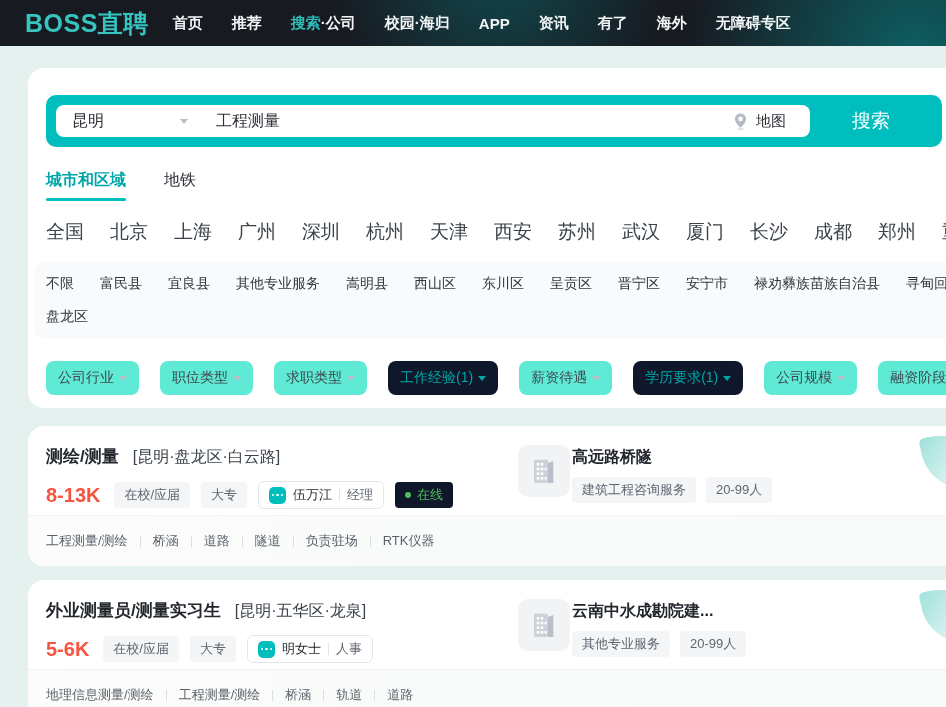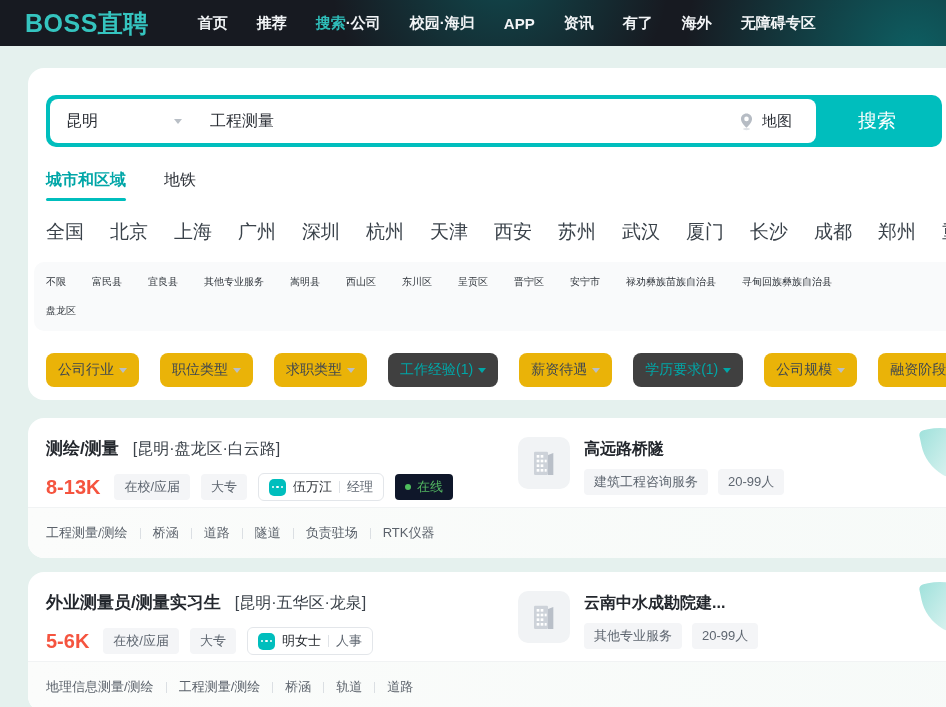--- a/index.html
+++ b/index.html
@@ -9,55 +9,54 @@
     background:#e5f1ee;
     color:#23272d;
   }
   
   .nav {
     height:46px; display:flex; align-items:center; padding-left:25px;
     background:
       radial-gradient(circle 170px at 500px -30px, rgba(0,190,189,.28), transparent),
       radial-gradient(circle 230px at 915px 55px, rgba(0,190,189,.42), transparent),
       #171a21;
-    gap: 25px;
   }
   .logo { color:#35c4bf; font-size:25px; font-weight:800; letter-spacing:.5px; margin-right:24px; cursor:pointer; }
   .nav-items { display:flex; align-items:center; }
   .nav-items a { color:#f2f4f6; font-size:15px; font-weight:600; margin-right:29px; text-decoration:none; cursor:pointer; white-space:nowrap; }
   .nav-hl { color:#2fbcb8; }
   
   .page { padding:22px 0 0 28px; }
   .panel { width:1040px; background:#fff; border-radius:16px; padding:27px 0 13px 18px; }
   
-  .search-bar { width:896px; height:52px; background:#00bebd; border-radius:10px; display:flex; padding:4px; }
+  .search-bar { width:896px; height:52px; background:#00bebd; border-radius:10px; display:flex; padding:10px; }
   .search-white { flex:1; background:#fff; border-radius:8px; display:flex; align-items:center; }
   .city-select { width:146px; display:flex; align-items:center; justify-content:space-between; padding:0 14px 0 16px; cursor:pointer; }
   .city-select span { font-size:16px; font-weight:500; color:#2b2f36; }
   .caret-down { width:0; height:0; border-left:4px solid transparent; border-right:4px solid transparent; border-top:5px solid #b9bfc6; }
   .query { flex:1; border:none; outline:none; font-size:16px; font-weight:500; color:#2b2f36; padding-left:14px; background:transparent; font-family:inherit; }
   .map-btn { display:flex; align-items:center; gap:6px; margin-right:24px; cursor:pointer; font-size:15px; color:#2b2f36; }
   .search-btn { width:122px; border:none; background:transparent; color:#fff; font-size:19px; font-weight:500; cursor:pointer; font-family:inherit; }
   
   .tabs { margin-top:23px; display:flex; gap:38px; }
   .tab { font-size:16px; font-weight:500; color:#2b2f36; cursor:pointer; }
   .tab.active { color:#00a6a7; font-weight:600; }
   .tab.active::after { content:""; display:block; height:3px; border-radius:2px; background:#00bebd; margin-top:7px; }
   
   .city-row { margin-top:18px; display:flex; gap:26px; white-space:nowrap; }
   .city-row span { font-size:19px; color:#3a424a; cursor:pointer; }
   
   .district-box { margin-top:17px; margin-left:-12px; width:1005px; background:#f9fafb; border-radius:10px; padding:13px 0 13px 12px; }
   .district-row { display:flex; gap:26px; white-space:nowrap; overflow:hidden; }
   .district-row + .district-row { margin-top:15px; }
-  .district-row span { font-size:10px; color:#31363d; cursor:pointer; }
+  .district-row span { font-size:14px; color:#31363d; cursor:pointer; }
   
   .filter-row { margin-top:22px; display:flex; gap:21px; white-space:nowrap; width:max-content; }
-  .pill { height:34px; display:flex; align-items:center; gap:5px; padding:0 12px; background:#eab308; border-radius:8px; font-size:14px; color:#3f4750; cursor:pointer; }
-  .pill.active { background:#404040; color:#00a6a7; }
+  .pill { height:34px; display:flex; align-items:center; gap:5px; padding:0 12px; background:#5eead4; border-radius:8px; font-size:14px; color:#3f4750; cursor:pointer; }
+  .pill.active { background:#0f172a; color:#00a6a7; }
   .pill.active .caret-down { border-top-color:#00a6a7; }
   
   .card { width:1040px; background:#fff; border-radius:16px; position:relative; overflow:hidden; }
   .card1 { margin-top:18px; }
   .card2 { margin-top:14px; }
   .corner-decor { position:absolute; left:896px; top:6px; width:64px; height:60px;
     background:linear-gradient(135deg,#8fdcd5 0%,#d6f1ee 60%,#eef9f7 100%);
     border-radius:8% 85% 10% 75%; transform:rotate(-12deg); opacity:.85; }
   .card-main { padding:19px 0 6px 18px; position:relative; min-height:89px; }
   .job-title-row { display:flex; align-items:baseline; gap:14px; }
@@ -68,21 +67,21 @@
   .tag { height:26px; display:flex; align-items:center; padding:0 10px; background:#f4f5f7; border-radius:4px; font-size:13px; color:#5e6670; }
   .recruiter { height:28px; display:flex; align-items:center; gap:7px; padding:0 10px; border:1px solid #e3e6ea; border-radius:6px; background:#fff; cursor:pointer; }
   .chat-icon { width:17px; height:17px; background:#00bebd; border-radius:5px; display:flex; align-items:center; justify-content:center; gap:2px; }
   .chat-icon i { width:2.5px; height:2.5px; background:#fff; border-radius:50%; }
   .rec-name { font-size:13px; color:#23272d; }
   .vdiv { width:1px; height:12px; background:#e0e3e7; }
   .rec-role { font-size:13px; color:#5e6670; }
   .online-badge { height:26px; display:flex; align-items:center; gap:6px; padding:0 10px; background:#0f172a; border-radius:4px; }
   .online-dot { width:6px; height:6px; border-radius:50%; background:#4fbe5d; }
   .online-badge span { font-size:13px; color:#53b761; }
-  .job-right { position:absolute; left:490px; top:19px; display:flex; gap:14px; }
+  .job-right { position:absolute; left:490px; top:19px; display:flex; gap:2px; }
   .company-logo { width:52px; height:52px; background:#f1f3f5; border-radius:10px; display:flex; align-items:center; justify-content:center; cursor:pointer; }
   .company-name { font-size:16px; font-weight:600; color:#23272d; margin-top:2px; cursor:pointer; }
   .company-tags { margin-top:9px; display:flex; gap:10px; }
   .card-footer { height:51px; display:flex; align-items:center; padding:0 18px;
     border-top:1px solid #f1f3f4; background:linear-gradient(90deg,#fbfcfb,#f6faf8); }
   .kw { display:flex; align-items:center; font-size:13px; color:#5b626b; }
   .kw:not(:first-child)::before { content:""; width:1px; height:11px; background:#dbdfe3; margin:0 12px; }
 </style>
 </head>
 <body>

